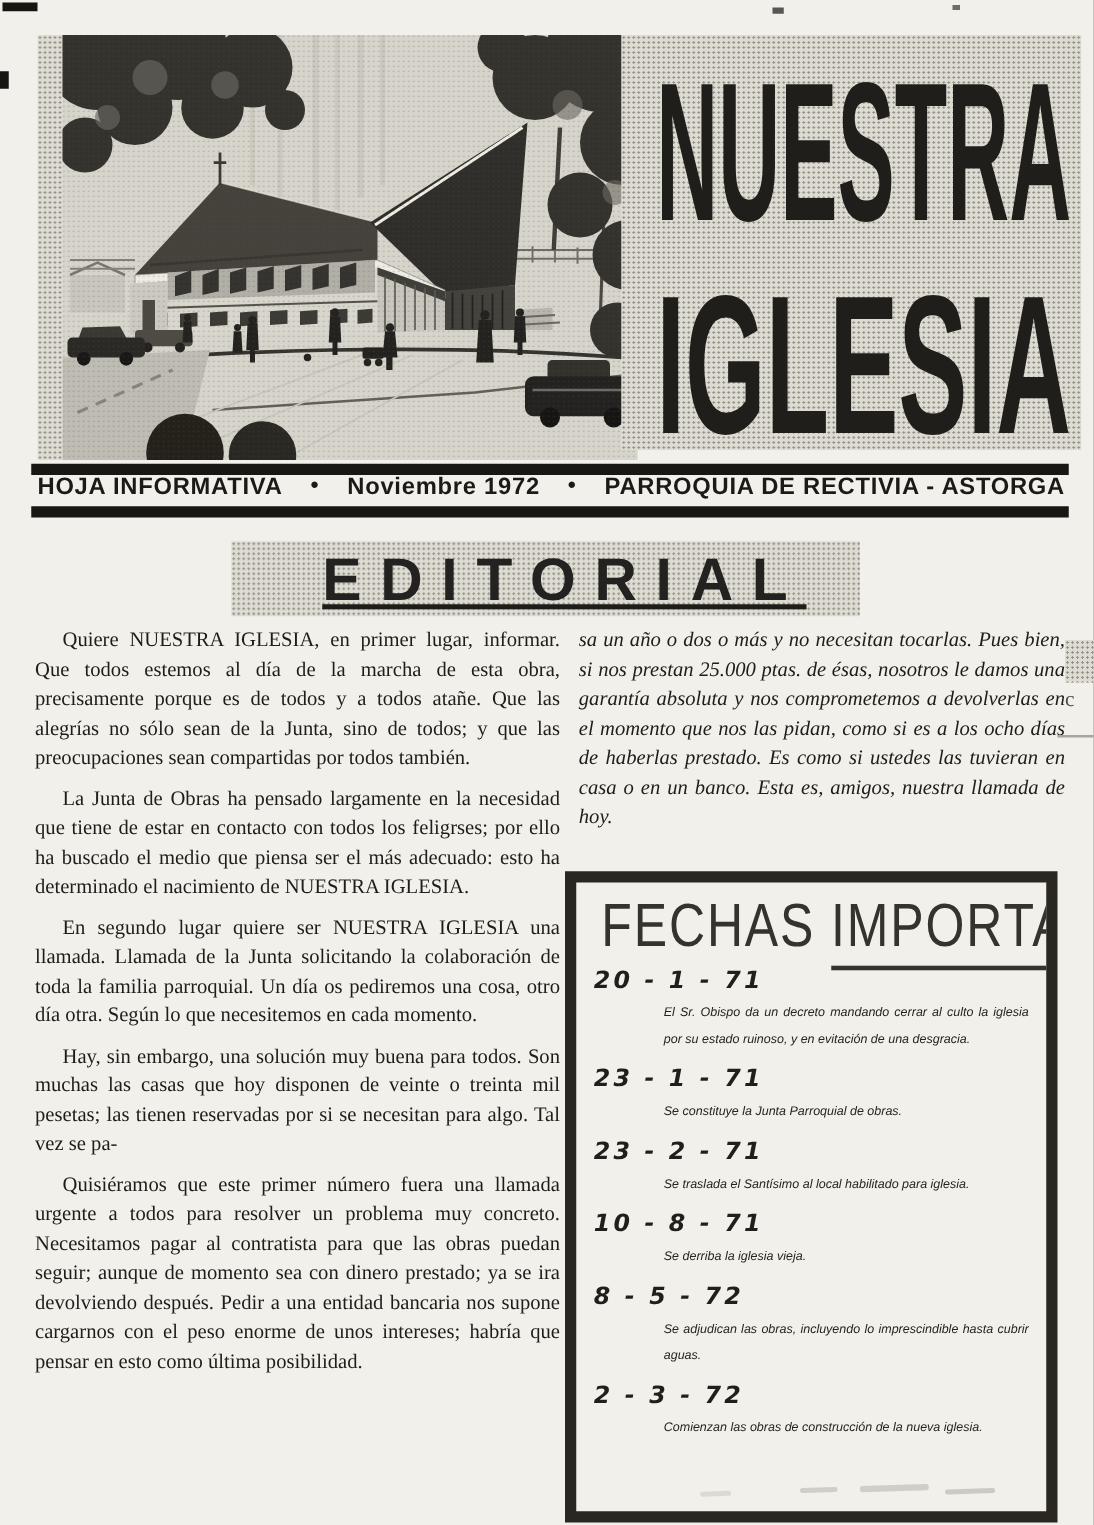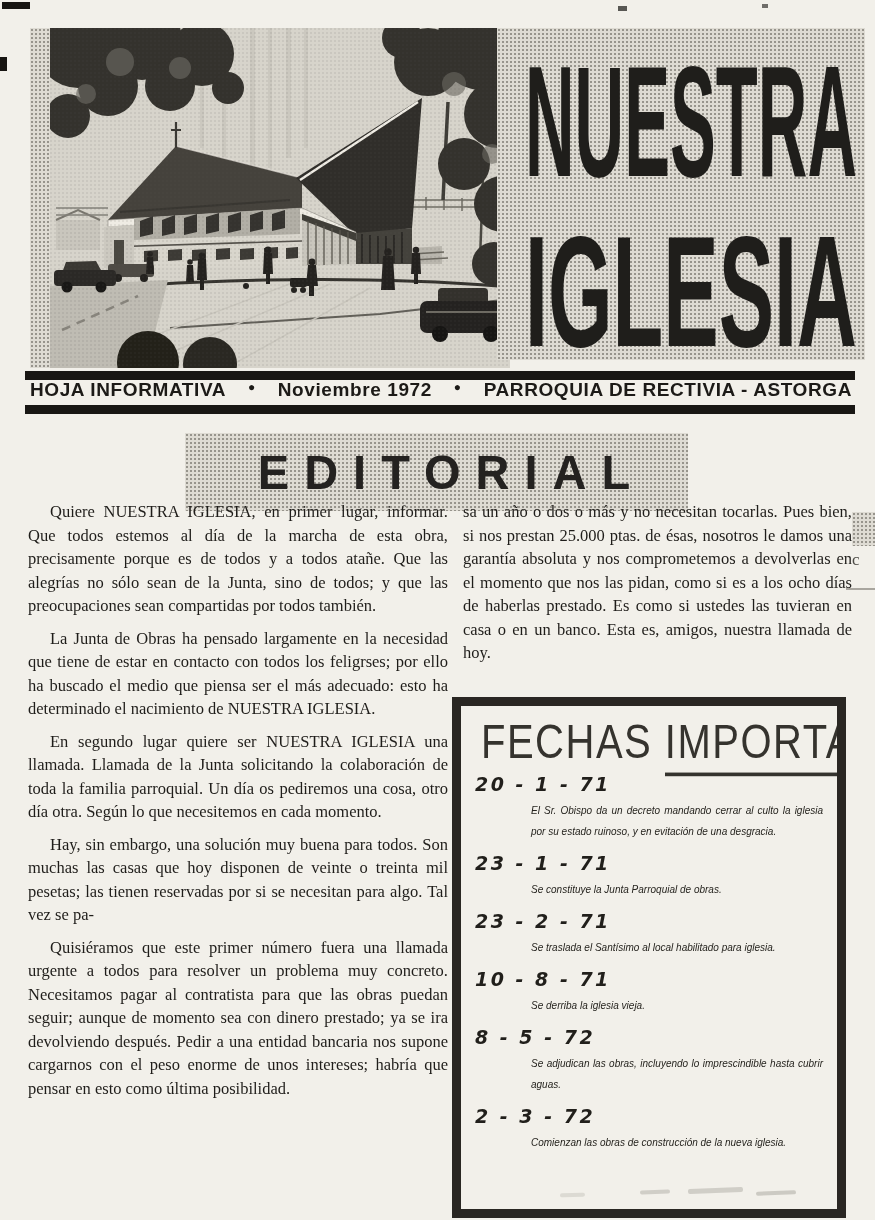--- a/index.html
+++ b/index.html
@@ -25,32 +25,32 @@
   #rule-bottom{top:405px;}
   #header-bar{
     position:absolute;left:30px;top:379px;width:822px;height:26px;
     display:flex;align-items:flex-start;justify-content:space-between;
     font-family:"Liberation Sans","DejaVu Sans",sans-serif;
     font-weight:700;font-size:19px;letter-spacing:0.6px;color:#1c1a17;white-space:nowrap;
   }
   #header-bar .bullet{font-size:12px;transform:translateY(1px);}
   
   #editorial-banner{
-    position:absolute;left:185px;top:433px;width:483px;height:78px;
-    display:flex;align-items:center;justify-content:center;
+    position:absolute;left:185px;top:433px;width:483px;height:60px;
+    display:flex;align-items:center;justify-content:center;text-decoration:underline;
   }
   #editorial-title{
     font-family:"Liberation Sans","DejaVu Sans",sans-serif;font-weight:700;
     font-size:47px;letter-spacing:15px;color:#242220;transform:scaleY(1.02);
     padding-left:10px; 
   }
   
   .col{position:absolute;font-size:16.5px;line-height:23.5px;text-align:justify;}
   #col-left{left:28px;top:500px;width:420px;height:716px;}
-  #col-right{left:463px;top:500px;width:389px;}
+  #col-right{left:463px;top:500px;width:389px;font-style:italic;}
   .col p{margin:0 0 9px 0;text-indent:22px;}
   .col p.cont{text-indent:0;}
   
   #fechas-box{
     position:absolute;left:452px;top:697px;width:394px;height:521px;
     border:9px solid #2a2723;background:#f2f0ea;box-sizing:border-box;
     overflow:hidden;padding:6px 10px 4px 14px;
   }
   #fechas-title{
     display:inline-block;transform:scaleY(1.22);transform-origin:top left;

